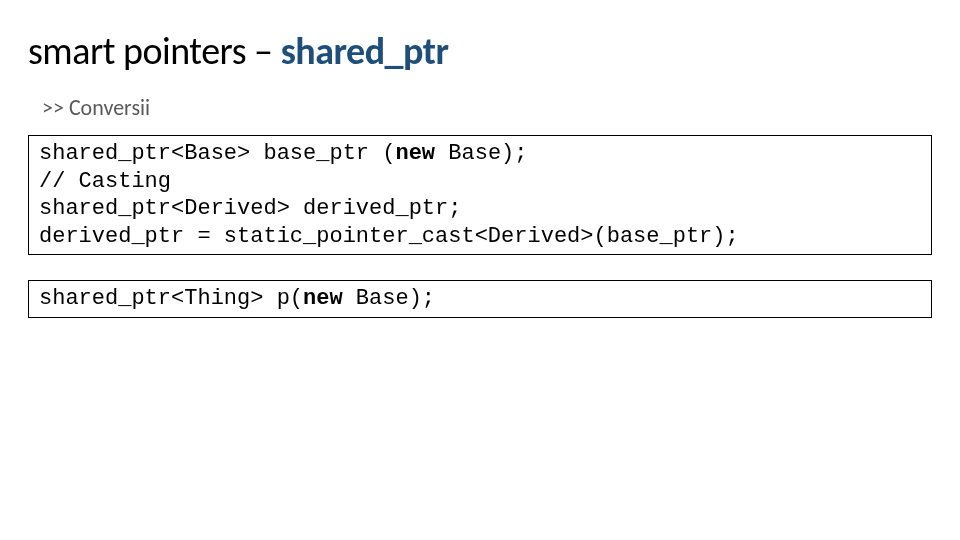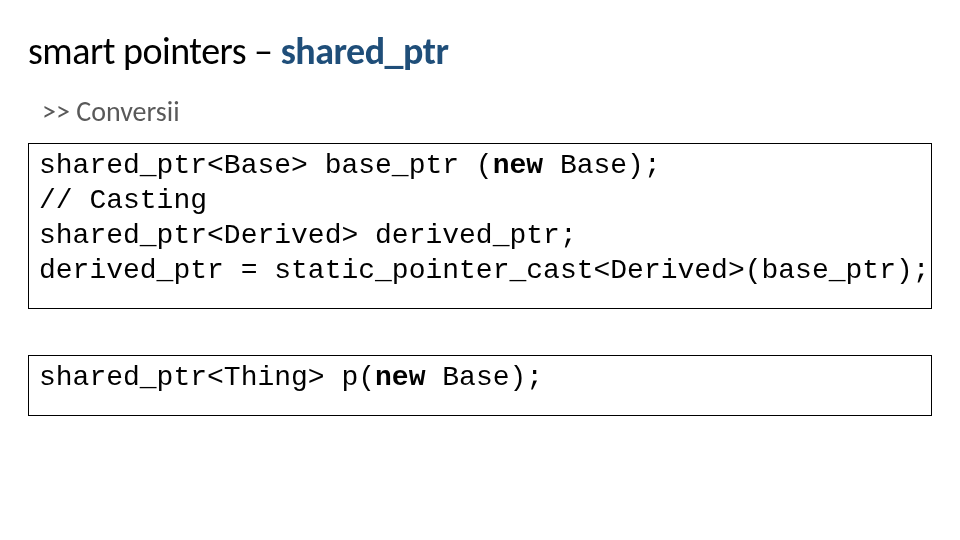--- a/index.html
+++ b/index.html
@@ -20,30 +20,30 @@
     font-size: 38px;
     font-weight: 400;
     letter-spacing: -0.5px;
     margin: 0 0 20px 0;
   }
   .title .accent {
     color: #1f4e79;
     font-weight: 600;
   }
   .subtitle {
-    font-size: 28px;
+    font-size: 22px;
     color: #595959;
     margin: 0 0 14px 14px;
   }
   .codebox {
     border: 1.5px solid #000;
-    margin: 0 0 28px 0;
-    padding: 4px 10px 20px 10px;
+    margin: 0 0 7px 0;
+    padding: 4px 10px 4px 10px;
     font-family: "Courier New", Courier, monospace;
-    font-size: 28px;
+    font-size: 22px;
     line-height: 1.25;
     white-space: pre;
     color: #000;
   }
   .codebox .kw {
     font-weight: 700;
   }
 </style>
 </head>
 <body>

